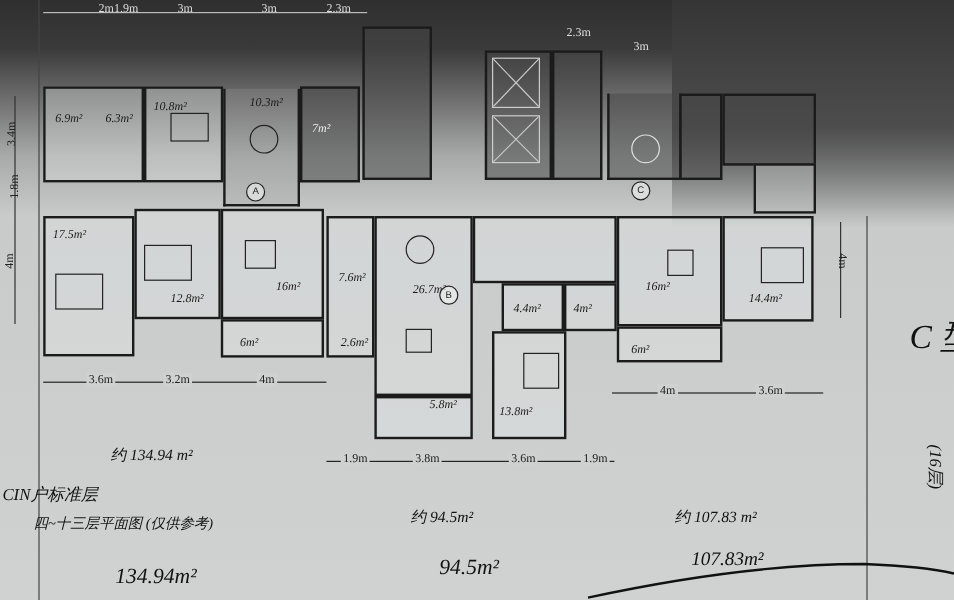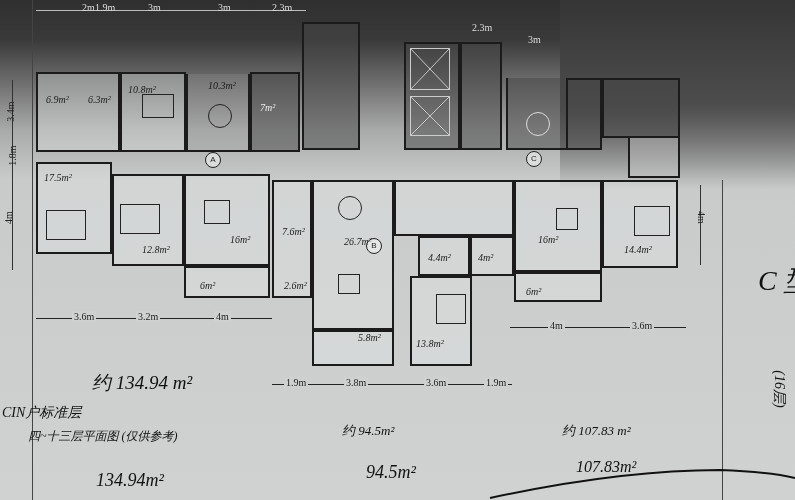--- a/index.html
+++ b/index.html
@@ -46,31 +46,31 @@
 </div>
 
 <div class="room" style="left:36px;top:72px;width:84px;height:80px;">
   <span class="lbl" style="left:8px;top:20px;">6.9m²</span>
   <span class="lbl" style="left:50px;top:20px;">6.3m²</span>
 </div>
 <div class="room" style="left:120px;top:72px;width:66px;height:80px;">
   <span class="lbl" style="left:6px;top:10px;">10.8m²</span>
   <div class="furn" style="left:20px;top:20px;width:32px;height:24px;"></div>
 </div>
-<div class="room" style="left:186px;top:74px;width:64px;height:78px;border-top:none;background:rgba(160,160,160,0.25);">
+<div class="room" style="left:186px;top:74px;width:64px;height:98px;border-top:none;background:rgba(160,160,160,0.25);">
   <span class="lbl" style="left:20px;top:6px;">10.3m²</span>
   <div class="table-round" style="left:20px;top:30px;"></div>
 </div>
 <div class="room darkroom" style="left:250px;top:72px;width:50px;height:80px;">
   <span class="lbl" style="left:8px;top:28px;color:#eee;">7m²</span>
 </div>
 <div class="room darkroom" style="left:302px;top:22px;width:58px;height:128px;"></div>
 <div class="circle-mark" style="left:205px;top:152px;">A</div>
 
-<div class="room" style="left:36px;top:162px;width:76px;height:92px;">
+<div class="room" style="left:36px;top:180px;width:76px;height:117px;">
   <span class="lbl" style="left:6px;top:8px;">17.5m²</span>
   <div class="furn" style="left:8px;top:46px;width:40px;height:30px;"></div>
 </div>
 <div class="room" style="left:112px;top:174px;width:72px;height:92px;">
   <span class="lbl" style="left:28px;top:68px;">12.8m²</span>
   <div class="furn" style="left:6px;top:28px;width:40px;height:30px;"></div>
 </div>
 <div class="room" style="left:184px;top:174px;width:86px;height:92px;">
   <span class="lbl" style="left:44px;top:58px;">16m²</span>
   <div class="furn" style="left:18px;top:24px;width:26px;height:24px;"></div>
@@ -157,21 +157,21 @@
 <div class="dimline" style="left:272px;top:384px;width:240px;"></div>
 <span class="dimtxt" style="left:284px;top:377px;background:#cfd1d1;padding:0 2px;">1.9m</span>
 <span class="dimtxt" style="left:344px;top:377px;background:#cfd1d1;padding:0 2px;">3.8m</span>
 <span class="dimtxt" style="left:424px;top:377px;background:#cfd1d1;padding:0 2px;">3.6m</span>
 <span class="dimtxt" style="left:484px;top:377px;background:#cfd1d1;padding:0 2px;">1.9m</span>
 
 <div class="dimline" style="left:510px;top:327px;width:176px;"></div>
 <span class="dimtxt" style="left:548px;top:320px;background:#cfd1d1;padding:0 2px;">4m</span>
 <span class="dimtxt" style="left:630px;top:320px;background:#cfd1d1;padding:0 2px;">3.6m</span>
 
-<span class="hand" style="left:92px;top:370px;font-size:19px;">约 134.94 m²</span>
+<span class="hand" style="left:92px;top:370px;font-size:13px;">约 134.94 m²</span>
 <span class="hand" style="left:342px;top:422px;font-size:13px;">约 94.5m²</span>
 <span class="hand" style="left:562px;top:422px;font-size:13px;">约 107.83 m²</span>
 
 <span class="hand" style="left:2px;top:404px;font-size:14px;">CIN户标准层</span>
 <span class="hand" style="left:28px;top:428px;font-size:12px;">四~十三层平面图 (仅供参考)</span>
 
 <span class="hand" style="left:96px;top:470px;font-size:18px;">134.94m²</span>
 <span class="hand" style="left:366px;top:462px;font-size:18px;">94.5m²</span>
 <span class="hand" style="left:576px;top:458px;font-size:16px;">107.83m²</span>
 

